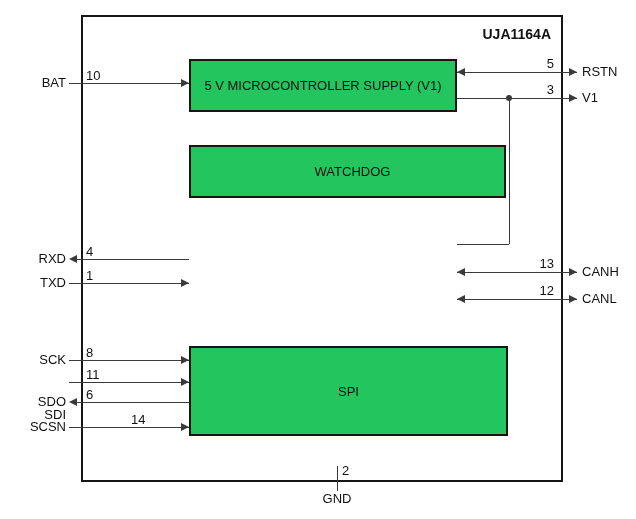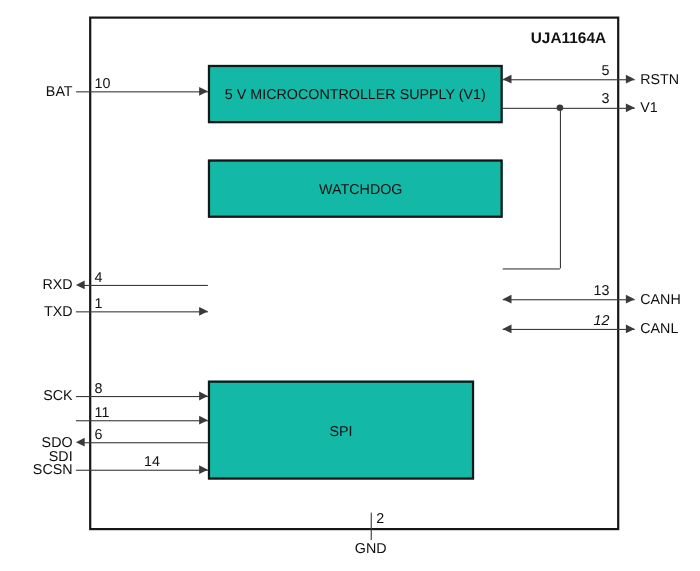--- a/index.html
+++ b/index.html
@@ -9,28 +9,28 @@
   }
   .chip{
     position:absolute;left:81px;top:15px;width:482px;height:467px;
     border:2px solid #161616;box-sizing:border-box;background:#ffffff;
   }
   .title{
     position:absolute;top:27px;right:85px;font-size:14px;font-weight:bold;
     line-height:15px;white-space:nowrap;
   }
   .blk{
-    position:absolute;border:2px solid #161616;box-sizing:border-box;background:#14b8a6;
+    position:absolute;border:2px solid #161616;box-sizing:border-box;background:#22c55e;
     display:flex;align-items:center;justify-content:center;
     font-size:13px;line-height:15px;text-align:center;white-space:nowrap;
   }
   .blk.supply  {left:189px;top:59px; width:268px;height:53px;}
-  .blk.watchdog{left:189px;top:145px;width:268px;height:53px;padding-left:10px;}
+  .blk.watchdog{left:189px;top:145px;width:317px;height:53px;padding-left:10px;}
   .blk.hscan   {left:189px;top:232px;width:268px;height:80px;}
-  .blk.spi     {left:189px;top:346px;width:242px;height:90px;}
+  .blk.spi     {left:189px;top:346px;width:319px;height:90px;}
   .wire{position:absolute;background:#3a3a3a;height:1px;}
   .wire.v{width:1px;}
   .ar{position:absolute;width:0;height:0;border-top:4px solid transparent;border-bottom:4px solid transparent;}
   .ar.r{border-left:8px solid #3a3a3a;}
   .ar.l{border-right:8px solid #3a3a3a;}
   .dot{position:absolute;width:6px;height:6px;border-radius:50%;background:#3a3a3a;}
   .lbl{position:absolute;font-size:13px;line-height:14px;white-space:nowrap;}
   .lbl.left{right:570px;text-align:right;}
   .lbl.right{left:582px;text-align:right;}
   .num{position:absolute;font-size:13px;line-height:14px;white-space:nowrap;}
@@ -112,16 +112,16 @@
   <div class="num left" style="top:69px;">10</div>
   <div class="num left" style="top:245px;">4</div>
   <div class="num left" style="top:269px;">1</div>
   <div class="num left" style="top:346px;">8</div>
   <div class="num left" style="top:368px;">11</div>
   <div class="num left" style="top:388px;">6</div>
   <div class="num left" style="top:413px;margin-left:45px;">14</div>
   <div class="num right" style="top:57px;">5</div>
   <div class="num right" style="top:83px;">3</div>
   <div class="num right" style="top:257px;">13</div>
-  <div class="num right" style="top:284px;font-style:italic;">12</div>
+  <div class="num right" style="top:284px;">12</div>
   <div class="num" style="left:342px;top:464px;">2</div>
 
 </div>
 
 </body></html>

